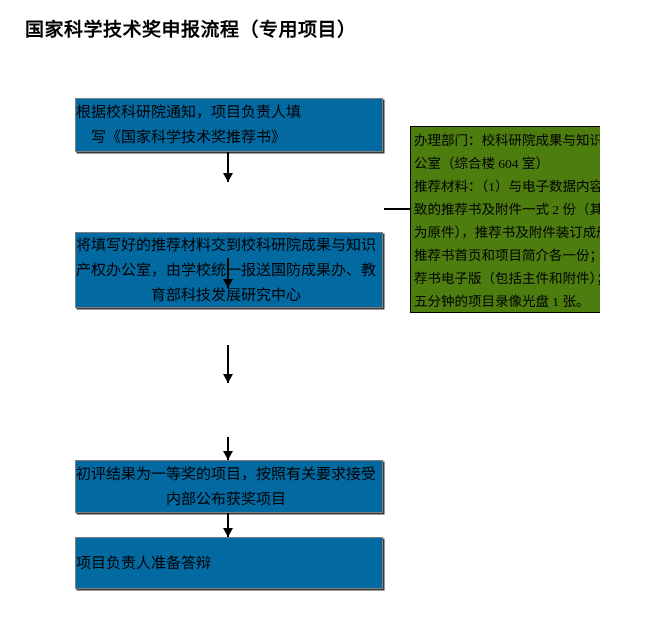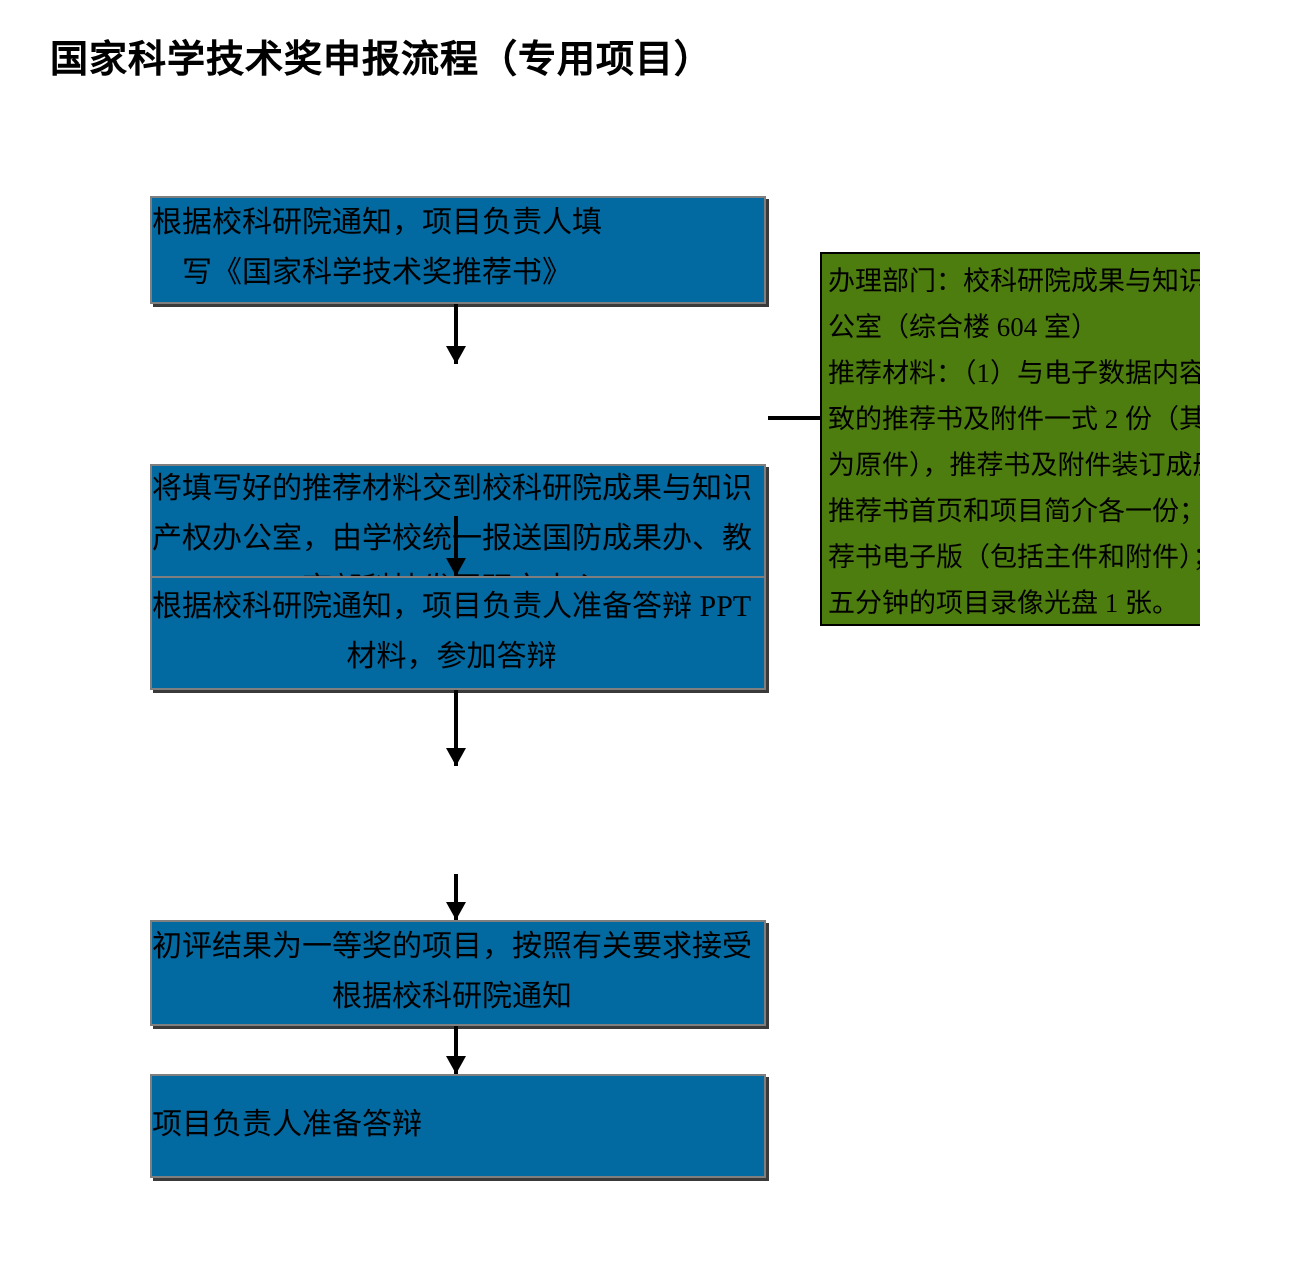--- a/index.html
+++ b/index.html
@@ -62,33 +62,29 @@
   <div class="arrow" style="top:152px;height:30px;"></div>
 
   <div class="flow-box" style="top:196px;height:76px;margin-top:36px;">
     <span class="box-text">将填写好的推荐材料交到校科研院成果与知识
 产权办公室，由学校统一报送国防成果办、教
 育部科技发展研究中心</span>
   </div>
 
   <div class="arrow" style="top:258px;height:30px;"></div>
 
-  <div class="flow-box" style="top:288px;height:57px;">
-    <span class="box-text">根据校科研院通知，项目负责人准备答辩 PPT
-材料，参加答辩</span>
-  </div>
 
   <div class="arrow" style="top:345px;height:38px;"></div>
 
 
   <div class="arrow" style="top:437px;height:23px;"></div>
 
   <div class="flow-box" style="top:460px;height:53px;">
     <span class="box-text">初评结果为一等奖的项目，按照有关要求接受
-根据校科研院通知</span>
+内部公布获奖项目</span>
   </div>
 
   <div class="arrow" style="top:513px;height:24px;"></div>
 
   <div class="flow-box" style="top:537px;height:52px;">
     <span class="box-text">项目负责人准备答辩</span>
   </div>
 
   <div class="h-connector"></div>
 

